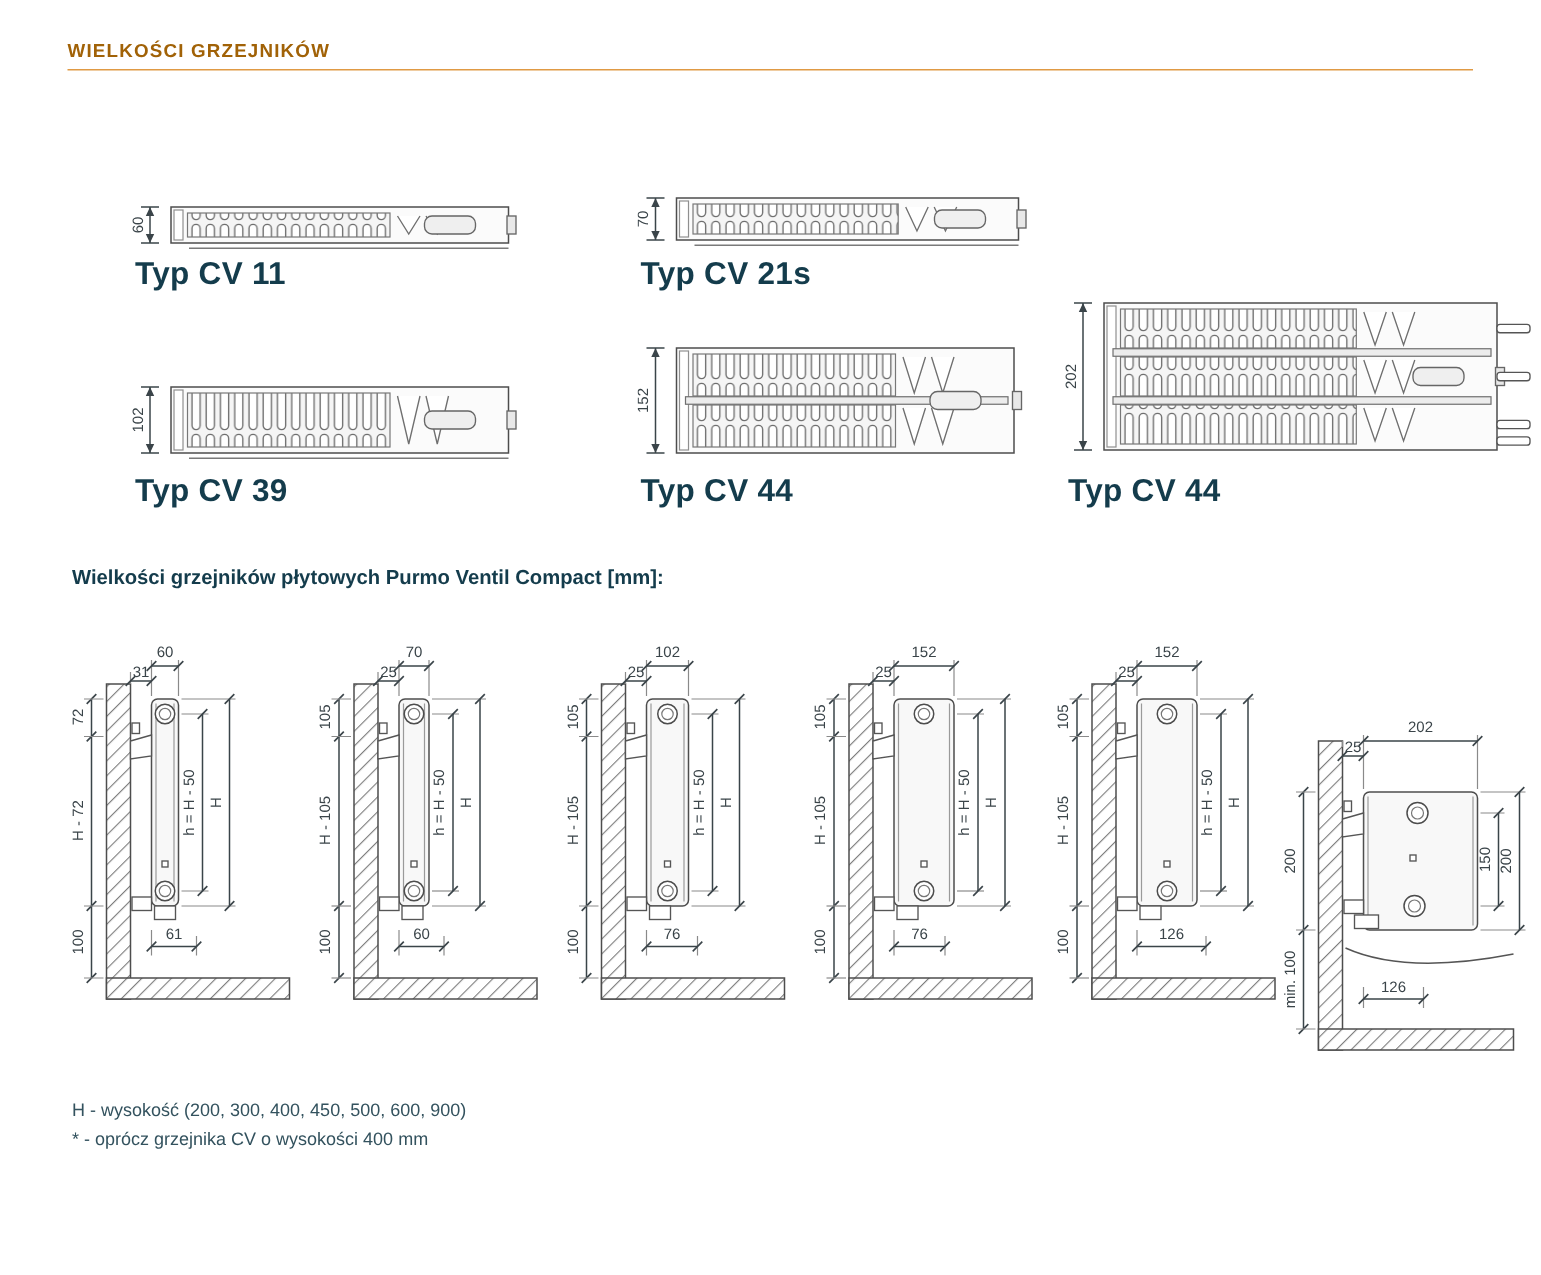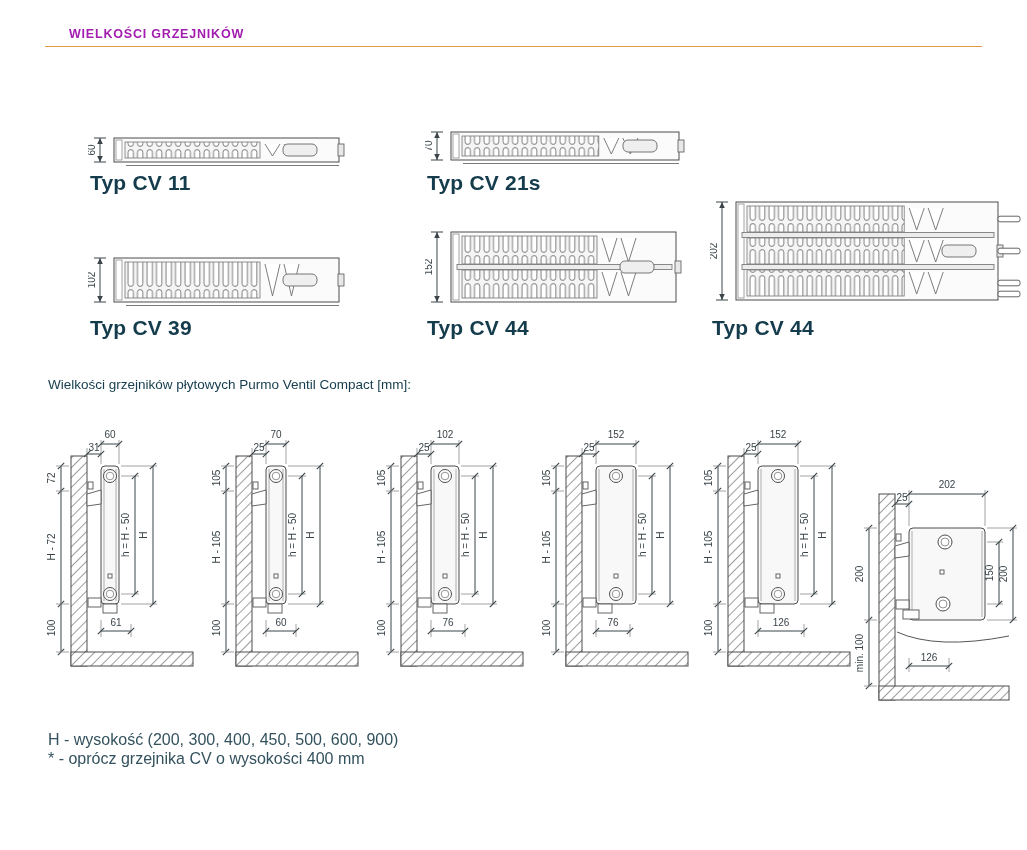--- a/index.html
+++ b/index.html
@@ -4,38 +4,37 @@
 <style>
   html,body{margin:0;padding:0;}
   body{
     width:1027px;height:850px;position:relative;overflow:hidden;
     background:#ffffff;font-family:"Liberation Sans",sans-serif;
   }
   .abs{position:absolute;}
   .title{
     position:absolute;left:45px;top:27px;
     font-size:12.5px;font-weight:600;letter-spacing:.8px;
-    color:#a21caf;
-    margin-left:24px;
+    color:#a16207;
   }
   .rule{
     position:absolute;left:45px;top:46px;width:937px;height:0;
     border-top:1.5px solid #e09a44;
   }
   .typ{
     position:absolute;font-size:21px;font-weight:bold;color:#143c4c;
     letter-spacing:.2px;
   }
   .section-heading{
     position:absolute;left:48px;top:377px;
-    font-size:13.5px;font-weight:normal;color:#143c4c;
+    font-size:13.5px;font-weight:bold;color:#143c4c;
   }
   .legend{position:absolute;left:48px;top:731px;}
   .legend div{
-    font-size:16px;color:#33525e;line-height:18.5px;white-space:nowrap;
+    font-size:12px;color:#33525e;line-height:18.5px;white-space:nowrap;
   }
   svg text{font-family:"Liberation Sans",sans-serif;}
 </style>
 </head>
 <body>
 
 <svg class="abs" style="left:0;top:0;width:0;height:0">
   <defs>
     <pattern id="hatch" width="7" height="7" patternUnits="userSpaceOnUse" patternTransform="rotate(45)">
       <rect width="7" height="7" fill="#ffffff"></rect>

